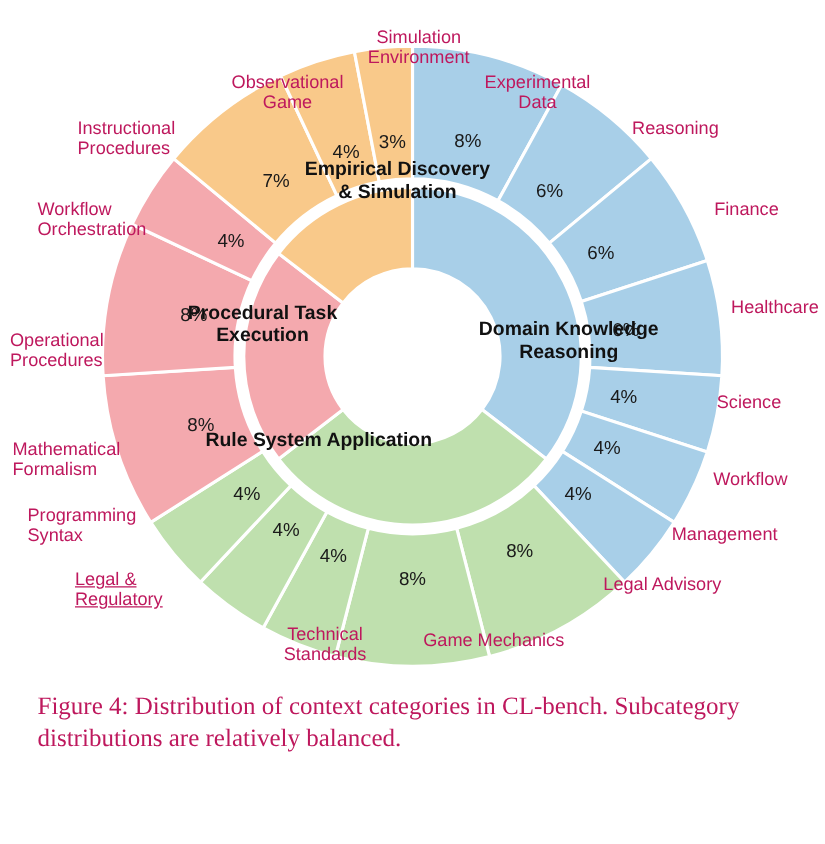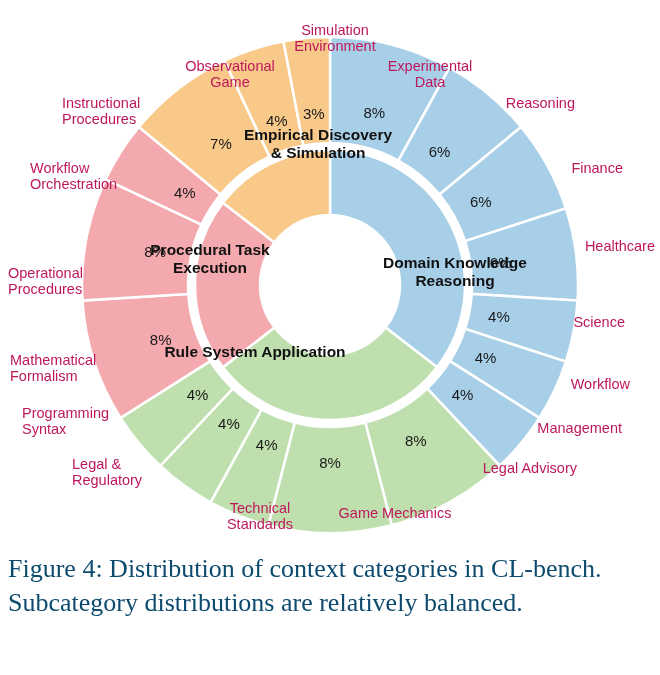--- a/index.html
+++ b/index.html
@@ -32,27 +32,27 @@
     color: #be185d;
     white-space: pre-line;
     font-family: "Liberation Sans", sans-serif;
   }
   .lab-left  { text-align: right; }
   .lab-right { text-align: left; }
   .lab-center{ text-align: center; }
 
   .caption {
     position: absolute;
-    left: 8px;
+    left: 30px;
     top: 552px;
     width: 620px;
     font-family: "Liberation Serif", serif;
-    font-size: 26px;
+    font-size: 20px;
     line-height: 1.32;
-    color: #0c4a6e;
+    color: #be185d;
     text-align: left;
   }
 </style>
 </head>
 <body>
 
 <div id="figure-wrap">
 
   <svg id="sunburst" width="660" height="545" viewBox="0 0 660 545">
     <g id="slices">
@@ -139,21 +139,21 @@
   <div class="outer-label lab-right" style="left:10px; top:352px; width:110px;">Mathematical
 Formalism</div>
 
   <div class="outer-label lab-left" style="left:520px; top:376px; width:110px;">Workflow</div>
 
   <div class="outer-label lab-right" style="left:22px; top:405px; width:120px;">Programming
 Syntax</div>
 
   <div class="outer-label lab-left" style="left:492px; top:420px; width:130px;">Management</div>
 
-  <div class="outer-label lab-right" style="left:72px; top:456px; width:120px;">Legal &amp;
+  <div class="outer-label lab-right" style="left:60px; top:456px; width:120px;text-decoration:underline;">Legal &amp;
 Regulatory</div>
 
   <div class="outer-label lab-left" style="left:447px; top:460px; width:130px;">Legal Advisory</div>
 
   <div class="outer-label lab-center" style="left:200px; top:500px; width:120px;">Technical
 Standards</div>
 
   <div class="outer-label lab-center" style="left:325px; top:505px; width:140px;">Game Mechanics</div>
 
 </div>

